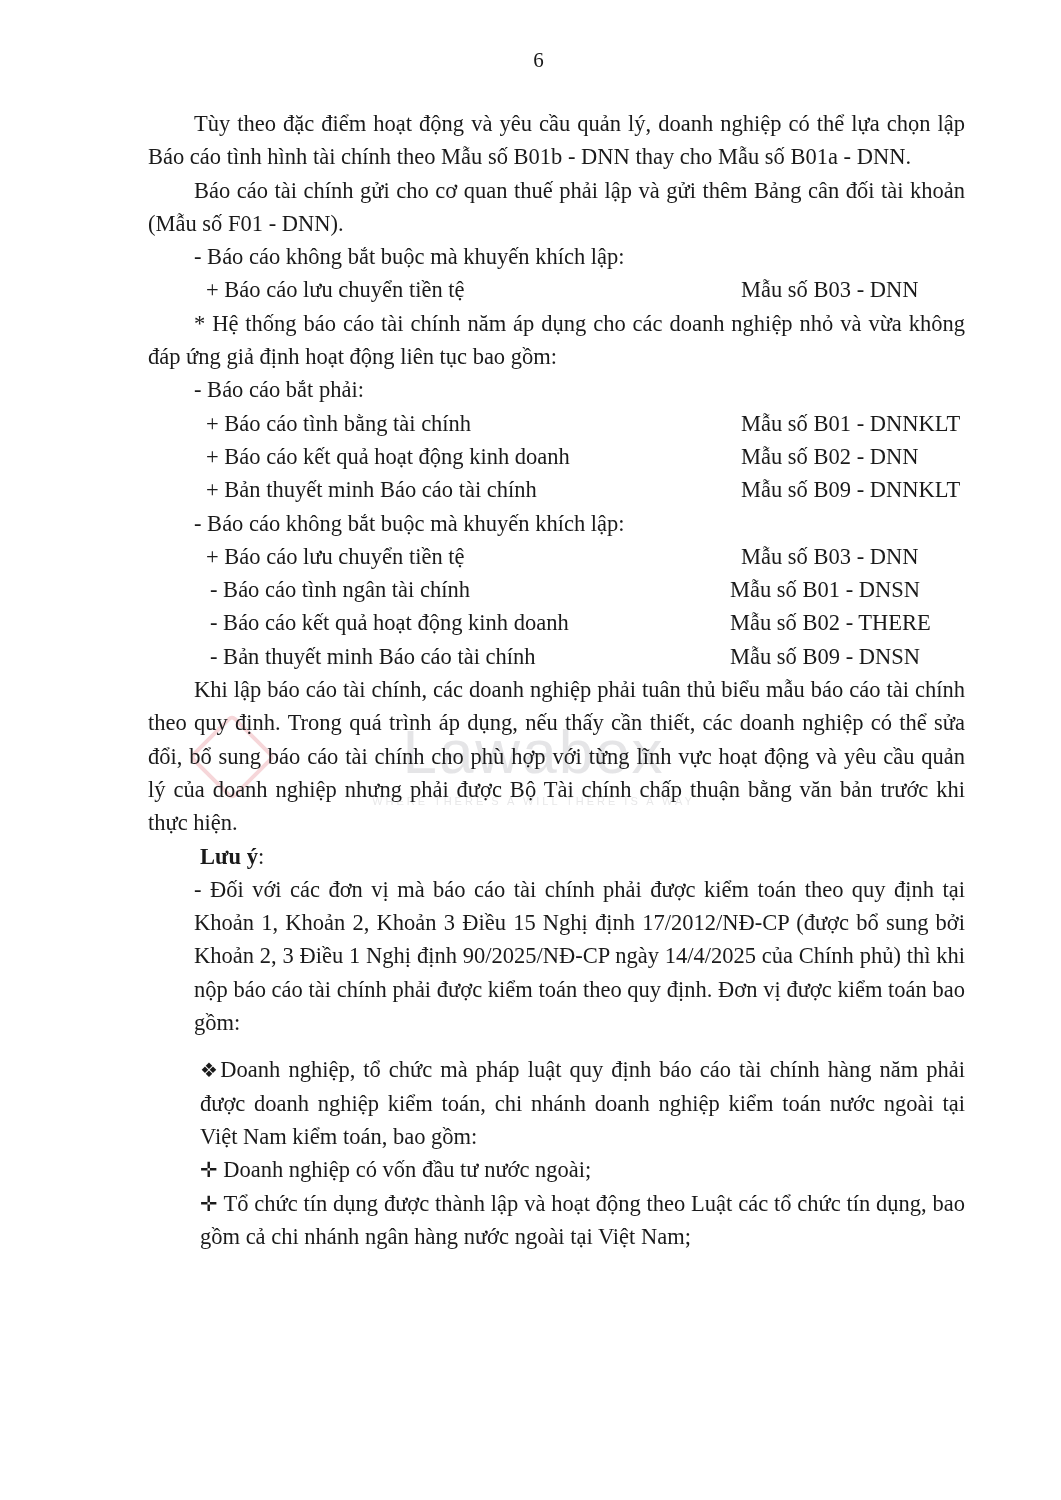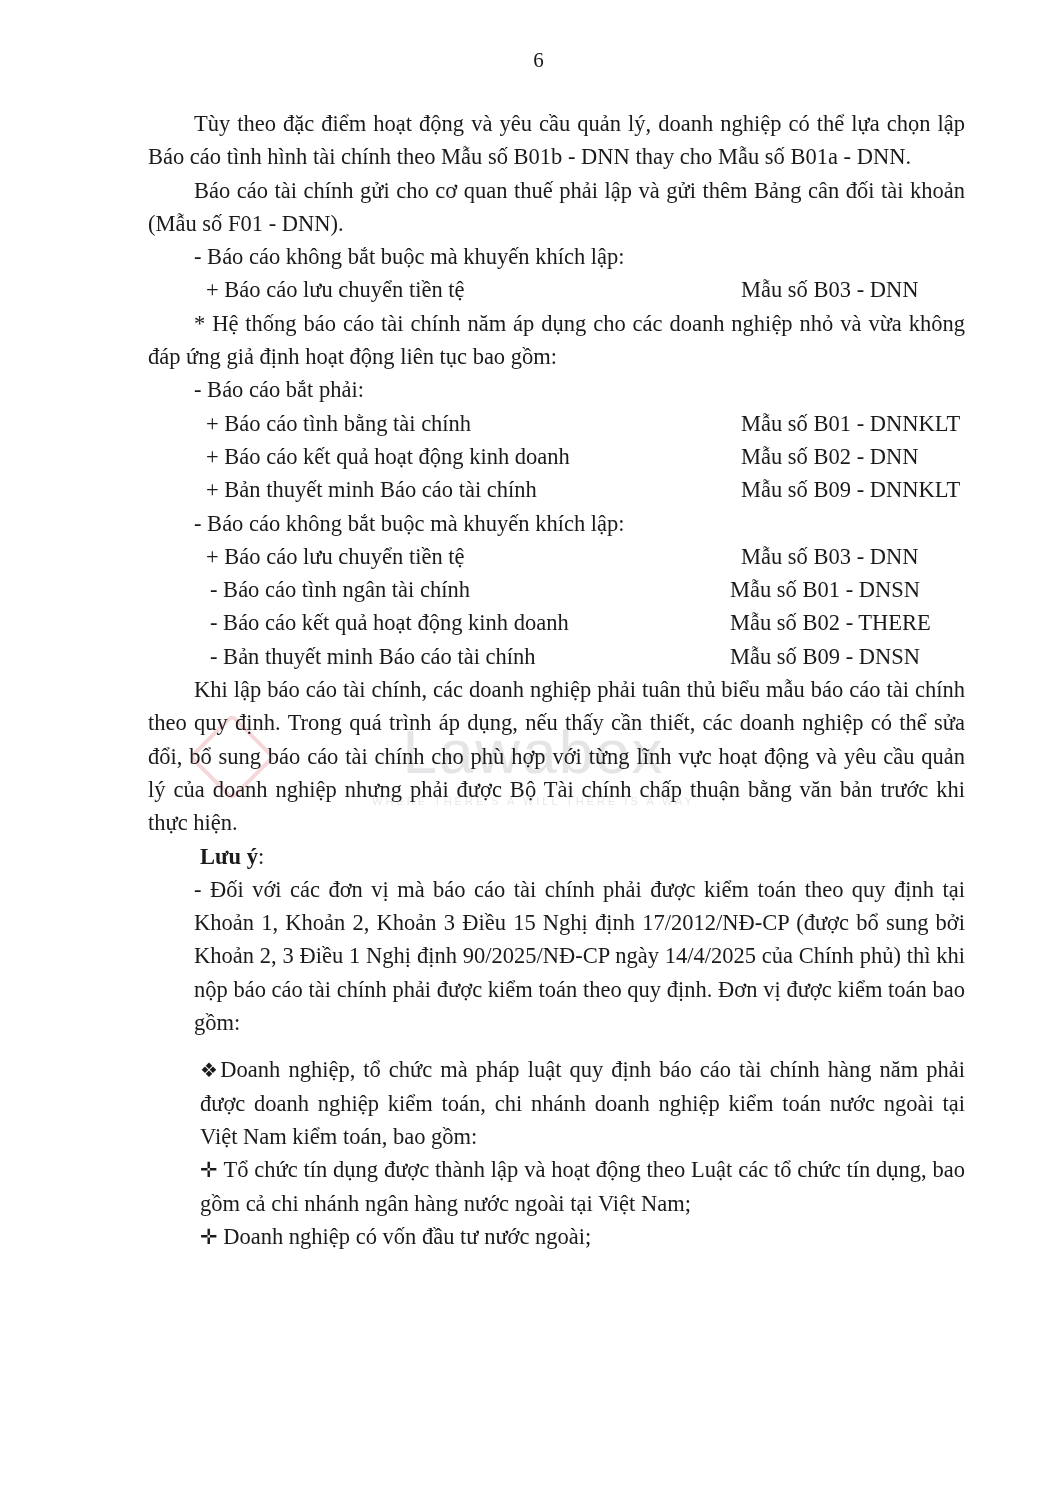--- a/index.html
+++ b/index.html
@@ -182,18 +182,18 @@
     <p class="ind-4">
       <b>Lưu ý</b><span>:</span>
     </p>
 
     <p class="ind-1">- Đối với các đơn vị mà báo cáo tài chính phải được kiểm toán theo quy định tại Khoản 1, Khoản 2, Khoản 3 Điều 15 Nghị định 17/2012/NĐ-CP (được bổ sung bởi Khoản 2, 3 Điều 1 Nghị định 90/2025/NĐ-CP ngày 14/4/2025 của Chính phủ) thì khi nộp báo cáo tài chính phải được kiểm toán theo quy định. Đơn vị được kiểm toán bao gồm:</p>
 
     <div class="gap-md"></div>
 
     <p class="ind-4"><span class="bullet-dia">❖</span><span>Doanh nghiệp, tổ chức mà pháp luật quy định báo cáo tài chính hàng năm phải được doanh nghiệp kiểm toán, chi nhánh doanh nghiệp kiểm toán nước ngoài tại Việt Nam kiểm toán, bao gồm:</span></p>
 
+    <p class="ind-4"><span class="plus-sym">✛</span>&nbsp;<span>Doanh nghiệp có vốn đầu tư nước ngoài;</span></p>
+
     <p class="ind-4"><span class="plus-sym">✛</span>&nbsp;<span>Tổ chức tín dụng được thành lập và hoạt động theo Luật các tổ chức tín dụng, bao gồm cả chi nhánh ngân hàng nước ngoài tại Việt Nam;</span></p>
-
-    <p class="ind-4"><span class="plus-sym">✛</span>&nbsp;<span>Doanh nghiệp có vốn đầu tư nước ngoài;</span></p>
 
   </div>
 </div>
 
 </body></html>

